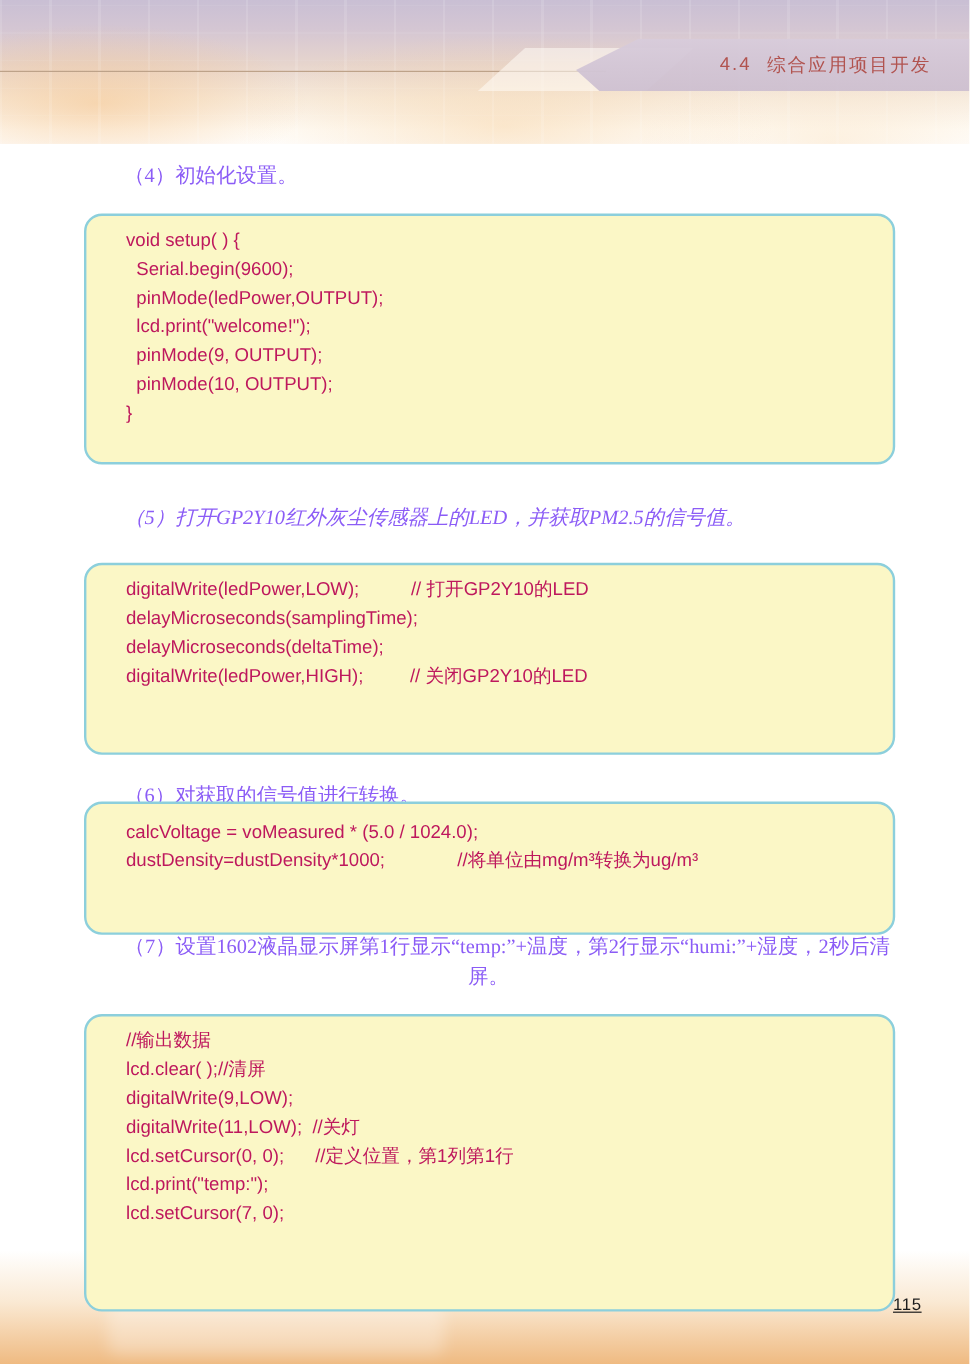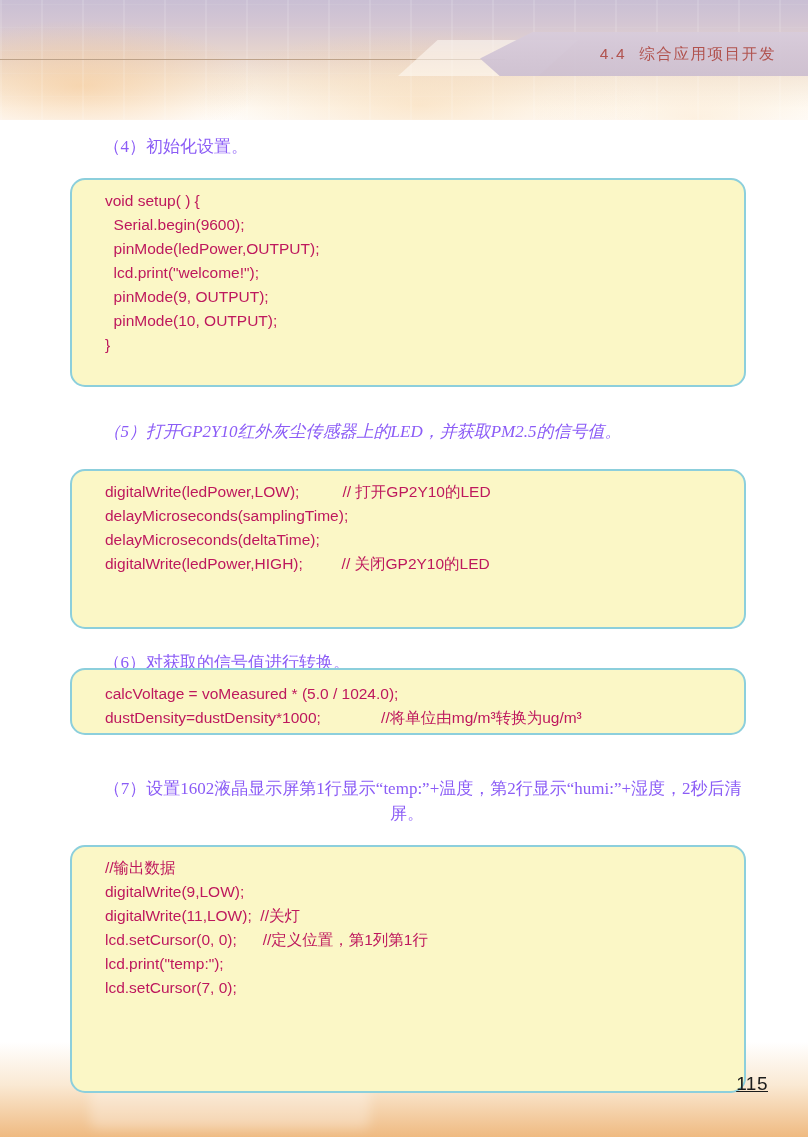--- a/index.html
+++ b/index.html
@@ -61,40 +61,40 @@
   #p7 { top:777px;text-align:center; }
 
   
   .code-block {
     position:absolute; left:70px; width:676px; z-index:4;
     background:#fbf7c6; border:2px solid #8ccfdc; border-radius:15px;
     padding:9px 18px 8px 33px; overflow:hidden;
   }
   #code-setup   { top:178px; height:209px; }
   #code-read    { top:448px; height:160px;margin-top:21px; }
-  #code-convert { top:668px; height:67px; padding-top:12px; }
+  #code-convert { top:668px; height:111px; padding-top:12px; }
   #code-output  { top:845px; height:248px; }
   .code-line {
     white-space:pre; font-size:15.5px; line-height:24px; color:#be185d;
     font-family:Liberation Sans, sans-serif;
   }
 
   
   .footer-band {
     position:absolute; left:0; bottom:0; width:808px; height:95px; z-index:1;
     background:linear-gradient(180deg, rgba(247,226,199,0) 0%, rgba(247,219,183,0.6) 45%, #efba81 100%);
   }
   .footer-watermark {
     position:absolute; left:90px; bottom:8px; width:280px; height:45px; z-index:2;
     background:rgba(255,255,255,0.28); filter:blur(6px); border-radius:8px;
   }
   .page-number {
     position:absolute; right:40px; bottom:42px; z-index:5;
     font-family:"Liberation Sans","DejaVu Sans",sans-serif;
-    font-size:19px; color:#1c1c1c; letter-spacing:0.5px;text-decoration:underline;
+    font-size:14px; color:#1c1c1c; letter-spacing:0.5px;text-decoration:underline;
   }
 </style>
 </head>
 <body>
 
 <div class="page">
 
   <div class="header-band">
     <div class="header-warm"></div>
     <div class="header-texture"></div>
@@ -131,20 +131,21 @@
 
   <div class="code-block" id="code-convert">
       <div class="code-line">calcVoltage = voMeasured * (5.0 / 1024.0);</div>
       <div class="code-line">dustDensity=dustDensity*1000;              //将单位由mg/m³转换为ug/m³</div>
     </div>
 
   <p class="para" id="p7">（7）设置1602液晶显示屏第1行显示“temp:”+温度，第2行显示“humi:”+湿度，2秒后清屏。</p>
 
   <div class="code-block" id="code-output">
       <div class="code-line">//输出数据</div>
+      <div class="code-line">lcd.clear( );//清屏</div>
       <div class="code-line">digitalWrite(9,LOW);</div>
       <div class="code-line">digitalWrite(11,LOW);  //关灯</div>
       <div class="code-line">lcd.setCursor(0, 0);      //定义位置，第1列第1行</div>
       <div class="code-line">lcd.print("temp:");</div>
       <div class="code-line">lcd.setCursor(7, 0);</div>
     </div>
 
   <div class="footer-band"></div>
   <div class="footer-watermark"></div>
   <div class="page-number">115</div>

